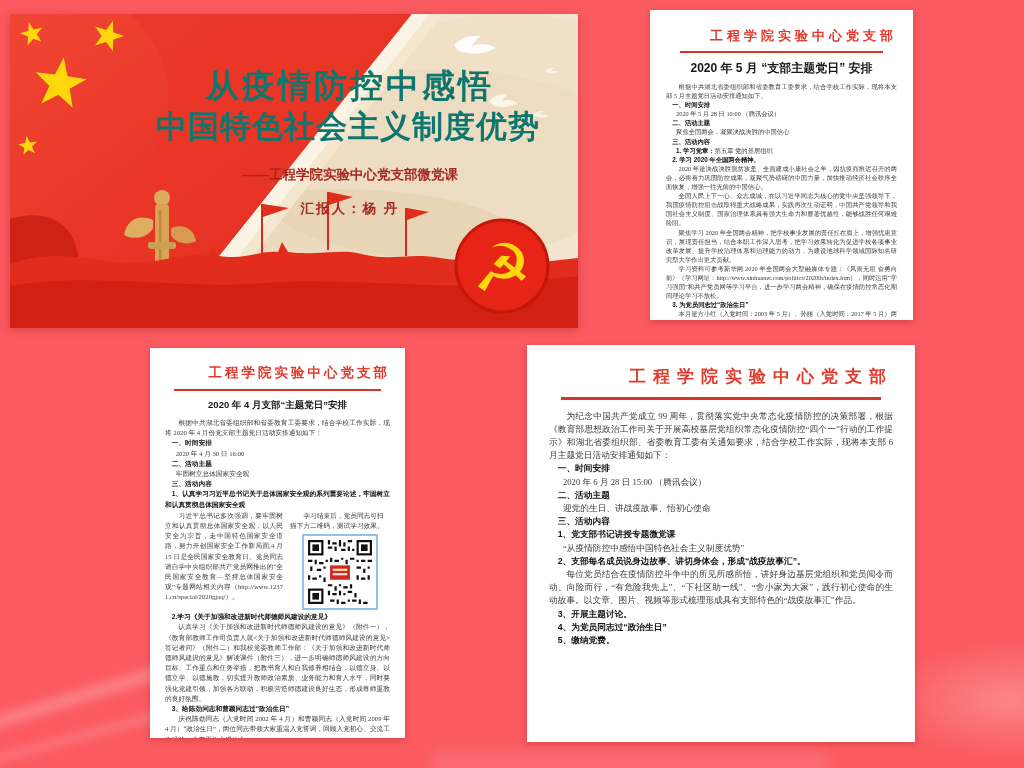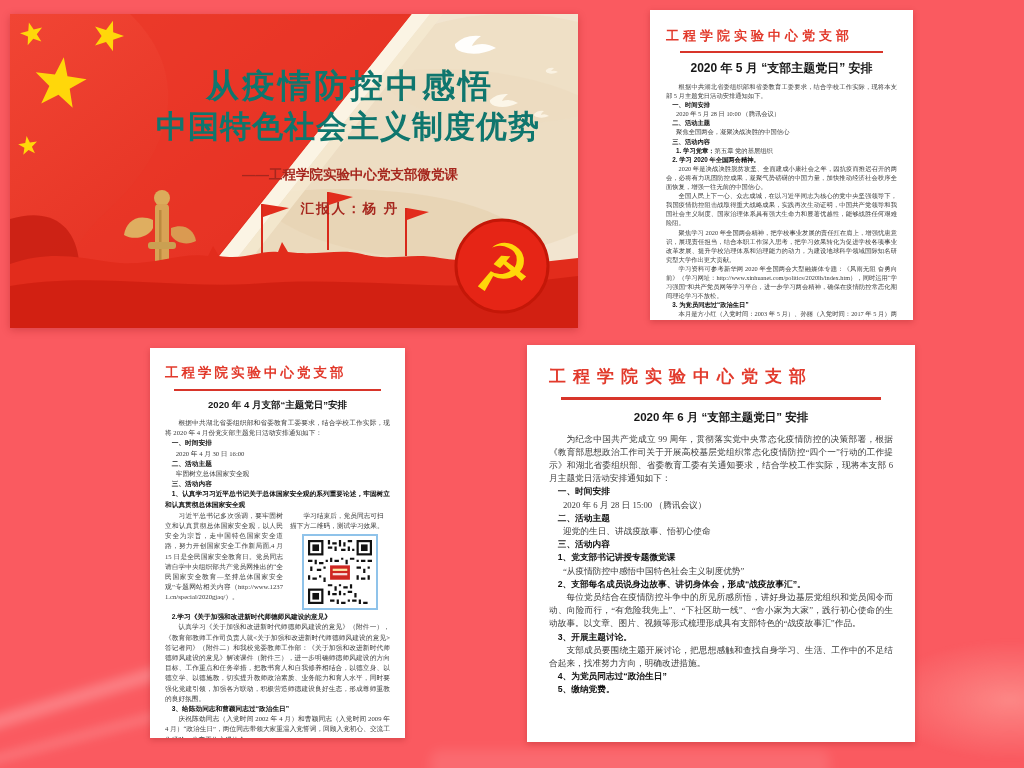--- a/index.html
+++ b/index.html
@@ -22,21 +22,21 @@
   .l1{left:160px;top:50px;width:360px;font-size:33px;letter-spacing:3px;}
   .l2{left:118px;top:92px;width:440px;font-size:31px;letter-spacing:1px;}
   .s-sub{position:absolute;left:232px;top:152px;width:230px;font-size:13.5px;font-weight:bold;color:#a6271e;text-align:left;}
   .s-presenter{position:absolute;left:265px;top:186px;width:150px;font-size:13.5px;font-weight:bold;color:#a6271e;text-align:center;letter-spacing:2px;}
 
   
   .doc{position:absolute;background:#fff;box-sizing:border-box;overflow:hidden;
        box-shadow:0 2px 6px rgba(120,10,10,.25);
        font-family:"Liberation Serif","DejaVu Serif",serif;color:#3a3a3a;}
   .doc p{margin:0;word-break:break-all;}
-  .doc-header{text-align:left;color:#e23a2c;font-weight:bold;font-family:"Liberation Sans","DejaVu Sans",sans-serif;}
+  .doc-header{text-align:right;color:#e23a2c;font-weight:bold;font-family:"Liberation Sans","DejaVu Sans",sans-serif;}
   .red-rule{height:2px;background:#d8352a;}
   .doc-title{text-align:center;font-weight:bold;color:#161616;font-family:"Liberation Sans","DejaVu Sans",sans-serif;}
   .ind{text-indent:2em;text-align:justify;}
   .h{font-weight:bold;text-indent:1em;color:#111;font-family:"Liberation Sans","DejaVu Sans",sans-serif;}
   .t{text-indent:1.6em;}
   .bi{font-weight:bold;text-indent:1em;text-align:justify;color:#111;font-family:"Liberation Sans","DejaVu Sans",sans-serif;}
   .para{text-indent:2em;text-align:justify;}
   .blead{font-weight:bold;color:#111;font-family:"Liberation Sans","DejaVu Sans",sans-serif;}
 
   
@@ -203,28 +203,26 @@
   <p class="bi">2.学习《关于加强和改进新时代师德师风建设的意见》</p>
   <p class="para">认真学习《关于加强和改进新时代师德师风建设的意见》（附件一），《教育部教师工作司负责人就&lt;关于加强和改进新时代师德师风建设的意见&gt;答记者问》（附件二）和我校党委教师工作部：《关于加强和改进新时代师德师风建设的意见》解读课件（附件三），进一步明确师德师风建设的方向目标、工作重点和任务举措，把教书育人和自我修养相结合，以德立身、以德立学、以德施教，切实提升教师政治素质、业务能力和育人水平，同时要强化党建引领，加强各方联动，积极营造师德建设良好生态，形成尊师重教的良好氛围。</p>
   <p class="bi">3、给陈劲同志和曹颖同志过“政治生日”</p>
   <p class="para">庆祝陈劲同志（入党时间 2002 年 4 月）和曹颖同志（入党时间 2009 年 4 月）“政治生日”，两位同志带领大家重温入党誓词，回顾入党初心、交流工作经验，分享工作心得体会。</p>
 
 </div>
 
 <div class="doc doc-jun">
   <div class="doc-header">工程学院实验中心党支部</div>
   <div class="red-rule"></div>
-  <div class="doc-title">2020 年 6 月 “支部主题党日” 安排</div>
   <p class="ind">为纪念中国共产党成立 99 周年，贯彻落实党中央常态化疫情防控的决策部署，根据《教育部思想政治工作司关于开展高校基层党组织常态化疫情防控“四个一”行动的工作提示》和湖北省委组织部、省委教育工委有关通知要求，结合学校工作实际，现将本支部 6 月主题党日活动安排通知如下：</p>
   <p class="h">一、时间安排</p>
   <p class="t">2020 年 6 月 28 日 15:00 （腾讯会议）</p>
   <p class="h">二、活动主题</p>
   <p class="t">迎党的生日、讲战疫故事、悟初心使命</p>
   <p class="h">三、活动内容</p>
   <p class="bi">1、党支部书记讲授专题微党课</p>
   <p class="t">“从疫情防控中感悟中国特色社会主义制度优势”</p>
   <p class="bi">2、支部每名成员说身边故事、讲切身体会，形成“战疫故事汇”。</p>
   <p class="para">每位党员结合在疫情防控斗争中的所见所感所悟，讲好身边基层党组织和党员闻令而动、向险而行，“有危险我先上”、“下社区助一线”、“舍小家为大家”，践行初心使命的生动故事。以文章、图片、视频等形式梳理形成具有支部特色的“战疫故事汇”作品。</p>
   <p class="bi">3、开展主题讨论。</p>
-  <p class="para">支部成员要围绕主题开展讨论，把思想感触和查找自身学习、生活、工作中的不足结合起来，找准努力方向，明确改进措施。</p>
   <p class="bi">4、为党员同志过“政治生日”</p>
   <p class="bi">5、缴纳党费。</p>
 </div>
 
 </body></html>

